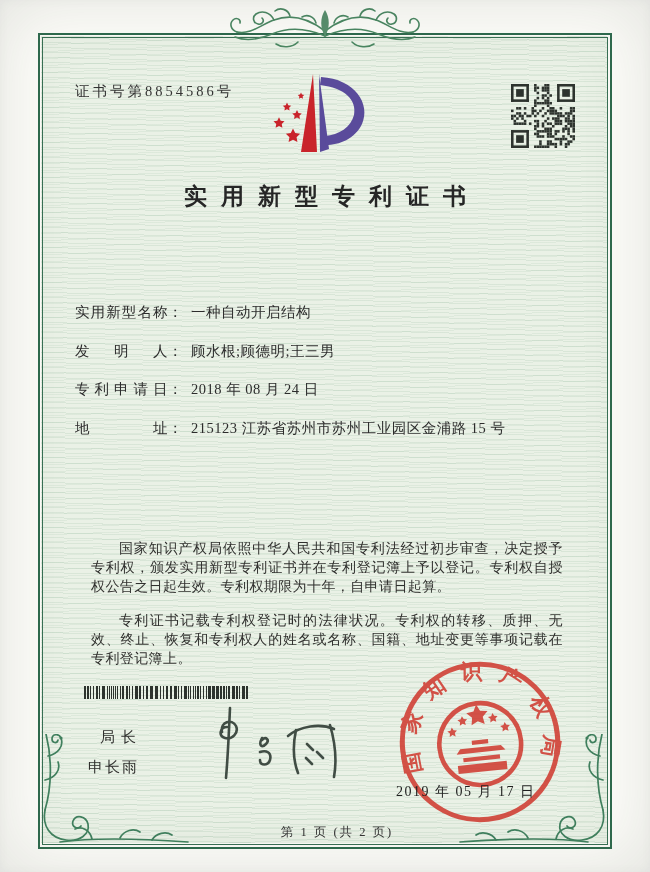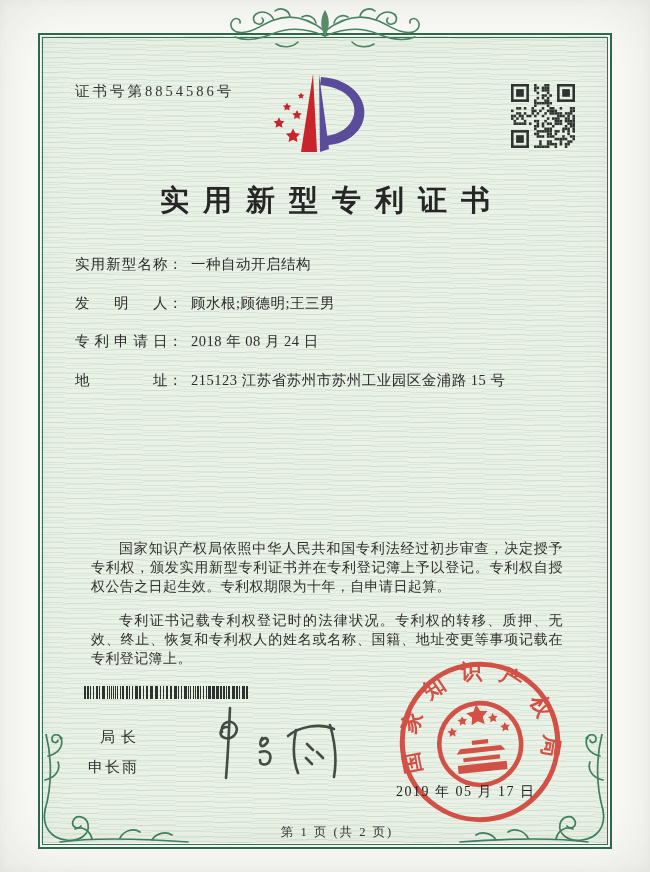--- a/index.html
+++ b/index.html
@@ -13,24 +13,24 @@
       repeating-linear-gradient(1.5deg, rgba(110,162,126,.14) 0 1px, rgba(0,0,0,0) 1px 5px),
       repeating-linear-gradient(-2.2deg, rgba(110,162,126,.10) 0 1px, rgba(0,0,0,0) 1px 7px);}
   
   .frame-outer{position:absolute;left:38px;top:33px;width:570px;height:812px;border:2.5px solid #2e6a4d;z-index:2;pointer-events:none;}
   .frame-inner{position:absolute;inset:2px;border:1px solid #376f53;}
   .orn{position:absolute;z-index:3;}
   .content{position:absolute;inset:0;z-index:4;color:#2c2c2c;}
   .cert-no{position:absolute;left:75px;top:82px;font-size:14.5px;letter-spacing:3px;color:#333;}
   .logo{position:absolute;left:263px;top:64px;width:132px;height:118px;}
   .qr{position:absolute;left:511px;top:84px;width:64px;height:64px;}
-  .title{position:absolute;left:0;right:0;top:181px;text-align:center;font-size:29px;font-weight:600;letter-spacing:14px;padding-left:14px;color:#262626;}
+  .title{position:absolute;left:0;right:0;top:181px;text-align:center;font-size:23px;font-weight:600;letter-spacing:14px;padding-left:14px;color:#262626;}
   .fields{position:absolute;left:75px;top:255px;width:505px;font-size:14.5px;}
   .frow{height:38.6px;white-space:nowrap;letter-spacing:.5px;}
-  .flabel{display:inline-block;width:93px;text-align:justify;text-align-last:justify;}
+  .flabel{display:inline-block;width:93px;text-align:justify;text-align-last:justify;margin-top:48px;}
   .fcolon{display:inline-block;margin-right:8px;}
   .g2{width:104px;margin-left:38px;text-align:justify;text-align-last:justify;display:inline-block;}
   .paras{position:absolute;left:75px;top:524px;width:504px;font-size:14px;line-height:18.8px;text-align:justify;color:#30302e;}
   .paras p{margin:16px;text-indent:2em;letter-spacing:.4px;}
   .barcode{position:absolute;left:84px;top:686px;width:165px;height:13px;}
   .signer{position:absolute;left:88px;top:722px;font-size:15px;color:#2e2e2c;line-height:30px;}
   .signer .t{letter-spacing:6px;margin-left:12px;}
   .signer .n{letter-spacing:2px;}
   .signature{position:absolute;left:192px;top:700px;width:160px;height:90px;}
   .seal{position:absolute;left:388px;top:650px;width:184px;height:184px;transform:rotate(-6deg);mix-blend-mode:multiply;}

